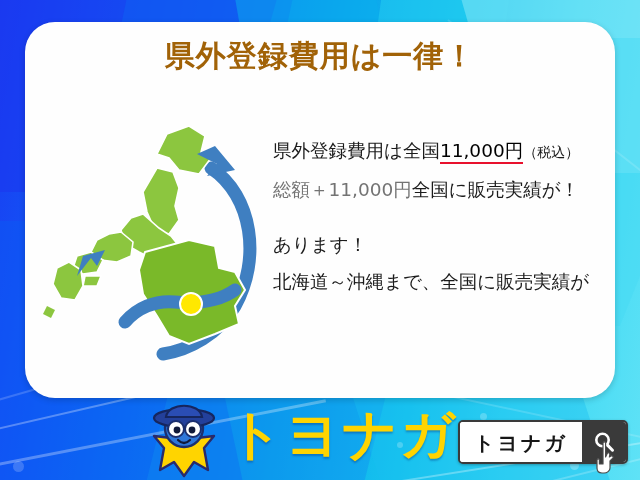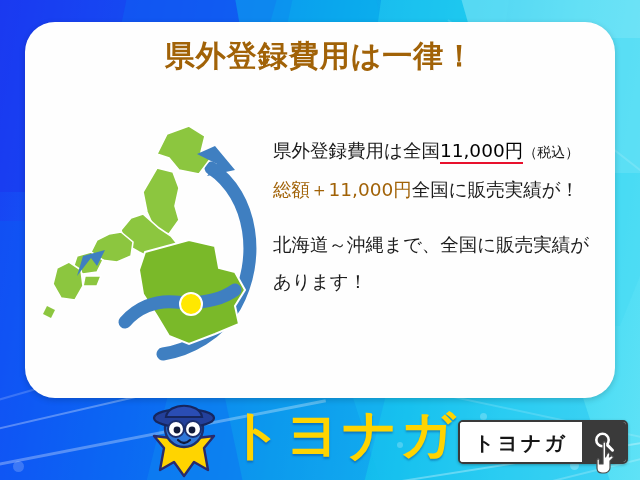--- a/index.html
+++ b/index.html
@@ -75,21 +75,21 @@
 
   
   #body-copy{
     position:absolute;left:248px;top:110px;width:340px;
     font-size:18.5px;line-height:37px;color:#1b1b1b;
     font-family:"DejaVu Sans","Liberation Sans",sans-serif;
   }
   #body-copy p{margin:0;white-space:nowrap;}
   .gap{height:18px;}
   .price-red{color:#000000;border-bottom:2px solid #e8112d;padding-bottom:1px;}
-  .price-red-plain{color:#a16207;}
+  .price-red-plain{color:#737373;}
   .tax{font-size:14px;color:#1b1b1b;}
 
   
   #footer{position:absolute;left:0;bottom:0;width:100%;height:66px;}
   #mascot{position:absolute;left:142px;bottom:-2px;width:84px;height:84px;}
   #mascot svg{display:block;width:100%;height:100%;}
   #brand{
     position:absolute;left:228px;bottom:8px;
     font-size:54px;font-weight:700;color:#ffd400;letter-spacing:2px;
     font-family:"DejaVu Sans","Liberation Sans",sans-serif;
@@ -186,22 +186,22 @@
   </div>
 
   <div id="body-copy">
     <p>
       <span>県外登録費用は全国</span><span class="price-red">11,000円</span><span class="tax">（税込）</span>
     </p>
     <p>
       <span class="price-red-plain">総額＋11,000円</span><span>全国に販売実績が！</span>
     </p>
     <div class="gap"></div>
+    <p>あります！</p>
     <p>北海道～沖縄まで、全国に販売実績が</p>
-    <p>あります！</p>
   </div>
 </div>
 
 <div id="footer">
 
   <div id="mascot">
     <svg viewBox="0 0 84 84" xmlns="http://www.w3.org/2000/svg">
 
       <path d="M42 34 L55 40 L72 38 L62 50 L66 72 L52 64 L42 78 L32 64 L18 72
                L22 50 L12 38 L29 40 Z" fill="#ffd400" stroke="#2a2a6a" stroke-width="2.4" stroke-linejoin="round"></path>

